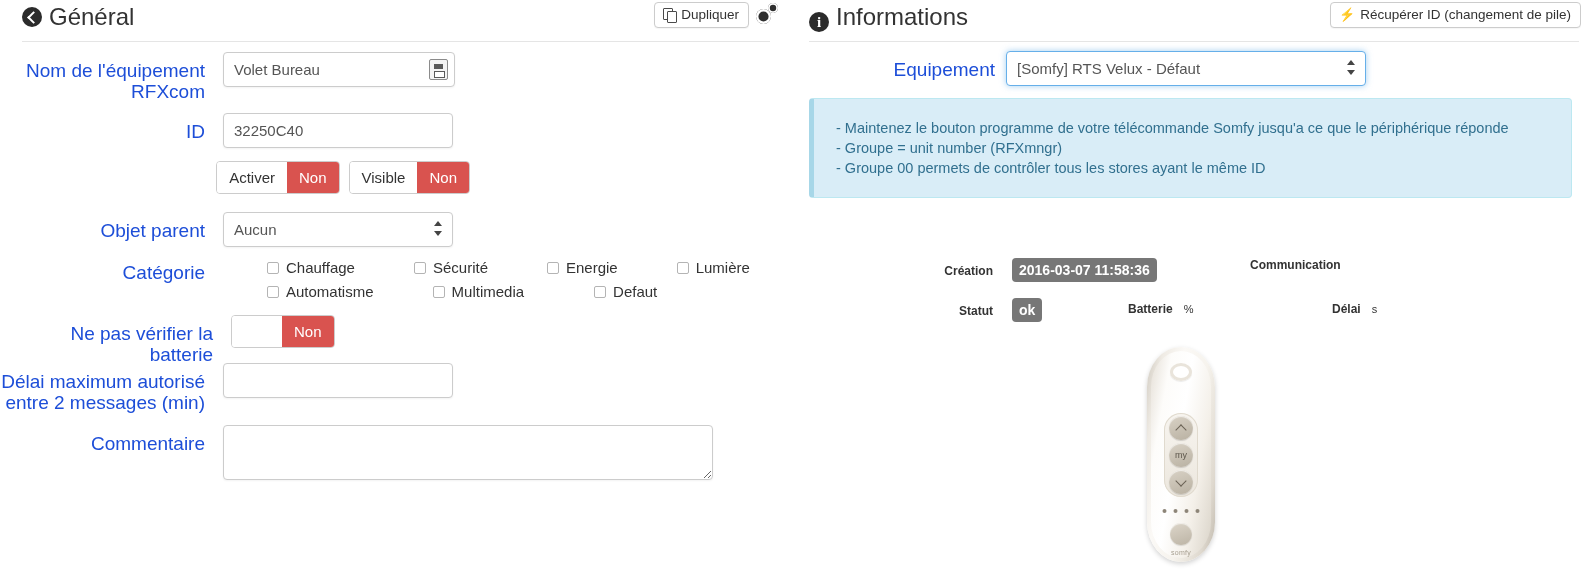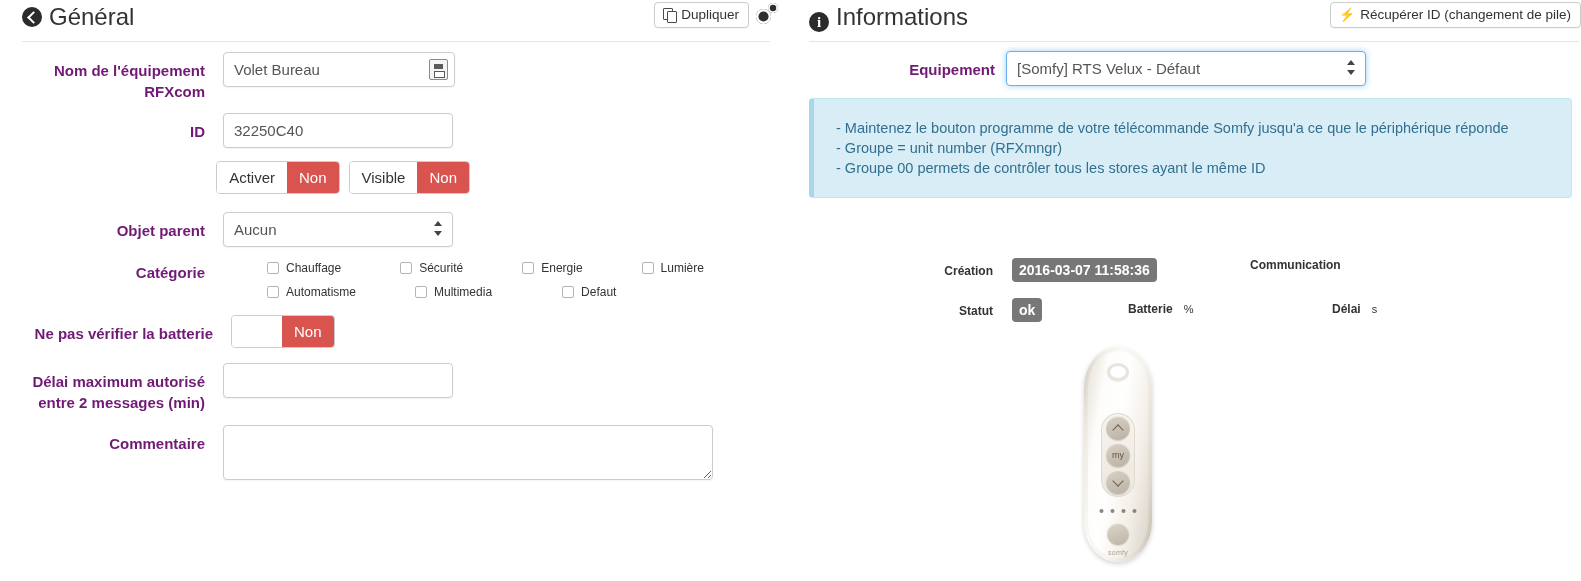--- a/index.html
+++ b/index.html
@@ -120,23 +120,23 @@
       0 0 0 1.8px #fff inset,
       -2.4px 0 0 -3.6px #2f2f2f, 2.4px 0 0 -3.6px #2f2f2f,
       0 -2.5px 0 -3.6px #2f2f2f, 0 2.5px 0 -3.6px #2f2f2f,
       -1.9px -1.9px 0 -3.6px #2f2f2f, 1.9px 1.9px 0 -3.6px #2f2f2f,
       1.9px -1.9px 0 -3.6px #2f2f2f, -1.9px 1.9px 0 -3.6px #2f2f2f;
   }
 
   
   .form-row { position: absolute; display: flex; align-items: flex-start; }
   .ctrl-label {
-    font-size: 15px;
-    font-weight: bold;
-    color: #701a75;
+    font-size: 19px;
+    font-weight: normal;
+    color: #1d4ed8;
     text-align: right;
     line-height: 21px;
     padding-top: 8px;
   }
   .ctrl-label.two-line { line-height: 21px; }
 
   .inp {
     height: 35px;
     border: 1px solid #cccccc;
     border-radius: 4px;
@@ -224,21 +224,21 @@
   
   .cbx-grid {
     display: flex; flex-wrap: wrap;
     width: 565px;
     padding-top: 7px;
   }
   .cbx-item {
     display: inline-flex; align-items: center;
     margin-right: 15px;
     margin-bottom: 4px;
-    font-size: 12px;
+    font-size: 15px;
     color: #333;
     cursor: pointer;
     line-height: 20px;
     padding-left: 44px;
   }
   .cbx-item:nth-child(7) { margin-left: 11px; }
   .cbx-box {
     width: 12px; height: 12px;
     border: 1px solid #b4b4b4;
     border-radius: 2px;
@@ -280,21 +280,21 @@
     padding: 4px 7px;
     white-space: nowrap;
   }
   .unit-sup {
     font-size: 11px;
     color: #333;
     vertical-align: super;
   }
 
   
-  .remote-wrap { position: absolute; left: 1037px; top: 345px; width: 180px; height: 225px; }
+  .remote-wrap { position: absolute; left: 1100px; top: 345px; width: 180px; height: 225px; }
   .remote-body {
     position: absolute; left: 47px; top: 2px;
     width: 68px; height: 215px;
     border-radius: 34px / 40px;
     background: linear-gradient(100deg,#cdc7bd 0%,#efebe4 16%,#fbf9f6 36%,#f6f3ed 60%,#dfd9cf 85%,#bdb6aa 100%);
     box-shadow: 0 2px 5px rgba(0,0,0,.18);
   }
   .remote-inner {
     position: absolute; left: 4px; top: 4px;
     width: 60px; height: 207px;

